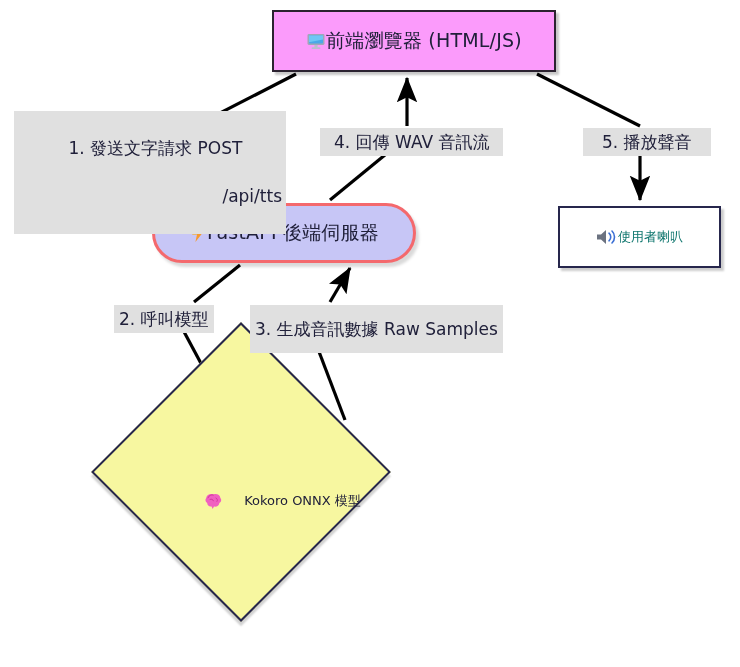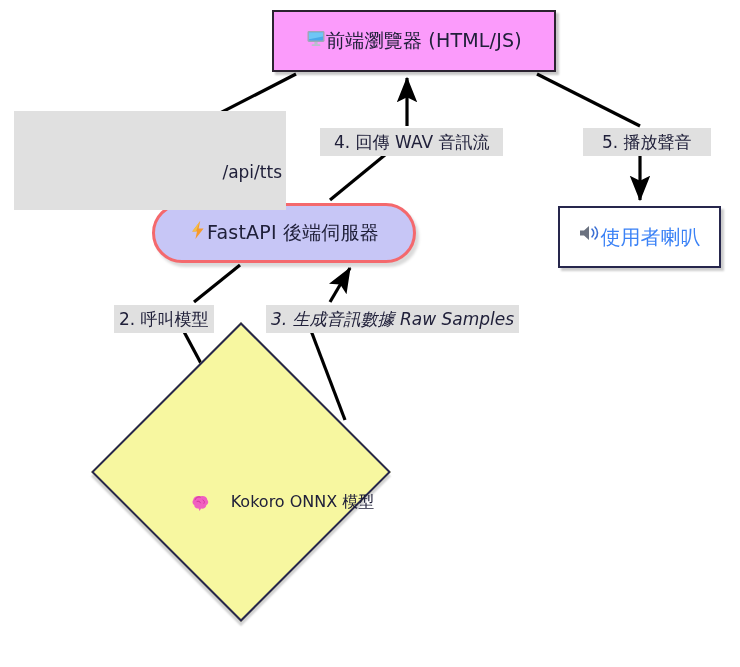--- a/index.html
+++ b/index.html
@@ -24,20 +24,21 @@
   .node-box {
     position: absolute;
     box-sizing: border-box;
     display: flex;
     align-items: center;
     justify-content: center;
     white-space: nowrap;
   }
   .node-label {
     display: inline-flex;
+    align-items: center;
   }
   
   #node-browser {
     left: 272px;
     top: 10px;
     width: 284px;
     height: 62px;
     background: #fb9bfb;
     border: 2.5px solid #2b2230;
     box-shadow: 3px 3px 2px rgba(0,0,0,0.22);
@@ -67,47 +68,47 @@
   #node-speaker {
     left: 558px;
     top: 206px;
     width: 163px;
     height: 62px;
     background: #ffffff;
     border: 2.5px solid #26264c;
     box-shadow: 3px 3px 2px rgba(0,0,0,0.2);
   }
   #node-speaker .node-label {
-    font-size: 20px;
-    color: #3b82f6;
+    font-size: 13px;
+    color: #0f766e;
   }
   
   #node-model {
     position: absolute;
     left: 135px;
     top: 366px;
     width: 208px;
     height: 208px;
     background: #f7f7a0;
     border: 2.5px solid #26264c;
     transform: rotate(45deg);
     transform-origin: center center;
     box-shadow: 3px 3px 2px rgba(0,0,0,0.18);
   }
   #node-model-text {
     position: absolute;
     left: 135px;
     top: 492px;
     width: 295px;
     text-align: center;
-    font-size: 16px;
+    font-size: 13px;
     color: #20203a;
     white-space: nowrap;
     display: flex;
-    align-items: flex-end;
+    align-items: flex-start;
     justify-content: center;
     gap: 21px;
   }
   
   .edge-label {
     position: absolute;
     background: #e0e0e0;
     color: #20203a;
     font-size: 17px;
     line-height: 1.42;
@@ -131,24 +132,23 @@
     left: 583px;
     top: 128px;
     padding: 2px 19px;
   }
   #label-2 {
     left: 114px;
     top: 305px;
     padding: 2px 5px;
   }
   #label-3 {
-    left: 266px;
+    left: 250px;
     top: 305px;
-    padding: 2px 5px;
-    font-style: italic;
+    padding: 12px 5px;
   }
   .emoji {
     font-size: 18px;
     line-height: 1;
   }
   svg.icon { display: block; }
 </style>
 </head>
 <body>
 
@@ -234,20 +234,21 @@
                C12.6 15.2 15.2 13.4 15.4 10.9 C17.4 10 17.8 7.2 16.4 5.9
                C16 2.8 12.6 1.2 9.5 2.4 z" fill="#f060c0"></path>
       <path d="M9.5 3 C7.4 2.4 4.6 3.4 4 5.8 M6 7.4 C7.6 6.6 9 7.4 9.4 8.8
                M12 6 C13.4 6.6 13.8 8.2 13 9.4" stroke="#d0309a" stroke-width="0.9" fill="none" stroke-linecap="round"></path>
     </svg>
   </span>
   <span>Kokoro ONNX 模型</span>
 </div>
 
 <div class="edge-label" id="label-1">
+  <span class="l1">1. 發送文字請求 POST</span>
   <span class="l2">/api/tts</span>
 </div>
 
 <div class="edge-label" id="label-4">4. 回傳 WAV 音訊流</div>
 
 <div class="edge-label" id="label-5">5. 播放聲音</div>
 
 <div class="edge-label" id="label-2">2. 呼叫模型</div>
 
 <div class="edge-label" id="label-3">3. 生成音訊數據 Raw Samples</div>

